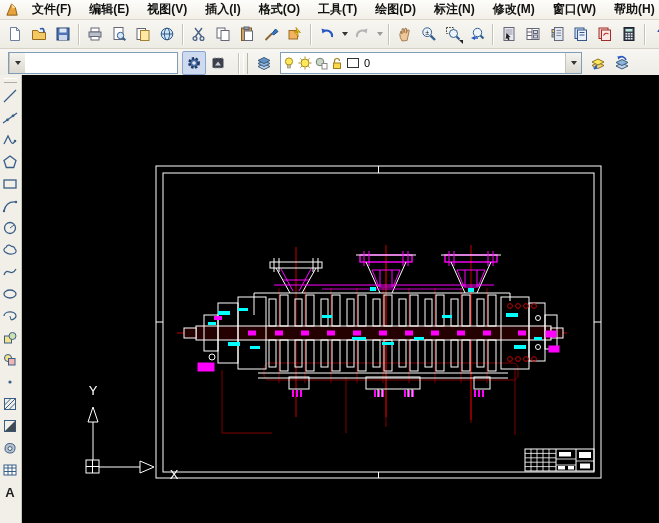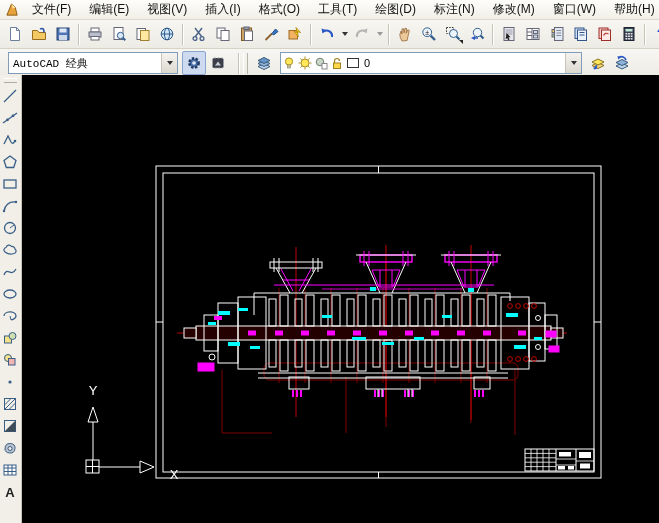--- a/index.html
+++ b/index.html
@@ -1,20 +1,20 @@
 <!DOCTYPE html>
 <html><head>
 <meta charset="utf-8">
 <style>
   html,body{margin:0;padding:0;}
   .app{position:relative;width:659px;height:523px;background:#f1efe8;overflow:hidden;
        font-family:"Liberation Sans",sans-serif;-webkit-font-smoothing:antialiased;}
   
   .menubar{height:19px;display:flex;align-items:center;background:linear-gradient(#fdfdfb,#f2efe7);
-           border-bottom:1px solid #dcd8cb;padding-left:2px;}
+           border-bottom:1px solid #dcd8cb;padding-left:2px;font-weight:bold;}
   .appicon{width:15px;height:15px;margin:0 3px;flex:0 0 auto;}
   .menu-item{font-size:12px;color:#111;padding:1px 9px;white-space:nowrap;cursor:default;}
   
   .toolbar{height:28px;display:flex;align-items:center;background:linear-gradient(#f7f6f2,#ecebe4);
            border-bottom:1px solid #d6d2c6;padding-left:3px;}
   .tbtn{width:22px;height:22px;display:flex;align-items:center;justify-content:center;border:1px solid transparent;
         border-radius:2px;position:relative;flex:0 0 auto;}
   .caretbtn{width:11px;height:22px;display:flex;align-items:center;justify-content:center;flex:0 0 auto;}
   .caret{width:0;height:0;border-left:3.5px solid transparent;border-right:3.5px solid transparent;border-top:4px solid #333;}
   .tsep{width:1px;height:21px;background:#c6c2b4;border-right:1px solid #fff;margin:0 3px;flex:0 0 auto;}
@@ -255,21 +255,20 @@
     </div>
     <div class="tsep"></div>
     <div class="tbtn">
       <span class="qmark">?</span>
     </div>
 
   </div>
 
   <div class="toolbar" style="padding-left:8px;">
     <div class="combo ws-combo">
-      <span class="lbl">AutoCAD 经典</span>
       <span class="dd">
           <span class="caret"></span>
         </span>
     </div>
     <div class="tbtn" style="background:#cddaf0;border-color:#8aa6cf;">
       <svg width="16" height="16">
         <circle cx="8" cy="8" r="4.6" fill="#4a6ea8" stroke="#22395f" stroke-width="2.6" stroke-dasharray="2.2,1.6"></circle>
           <circle cx="8" cy="8" r="1.8" fill="#e8edf5"></circle>
       </svg>
     </div>

